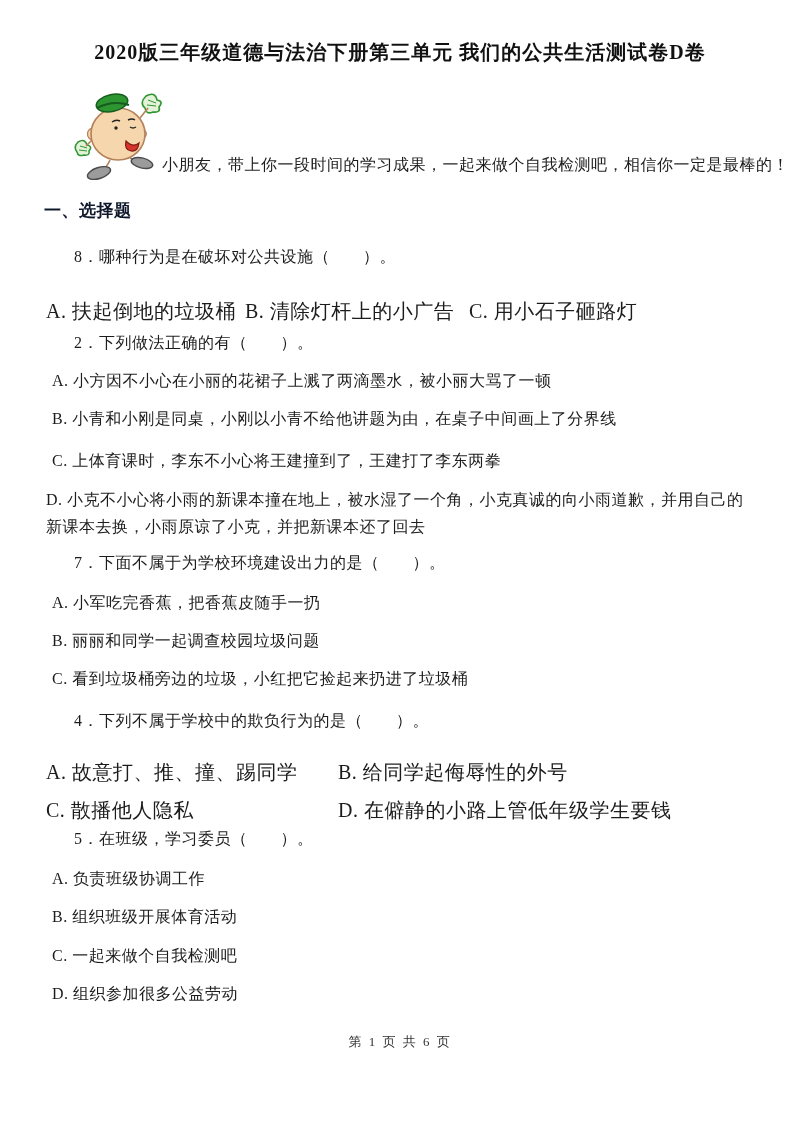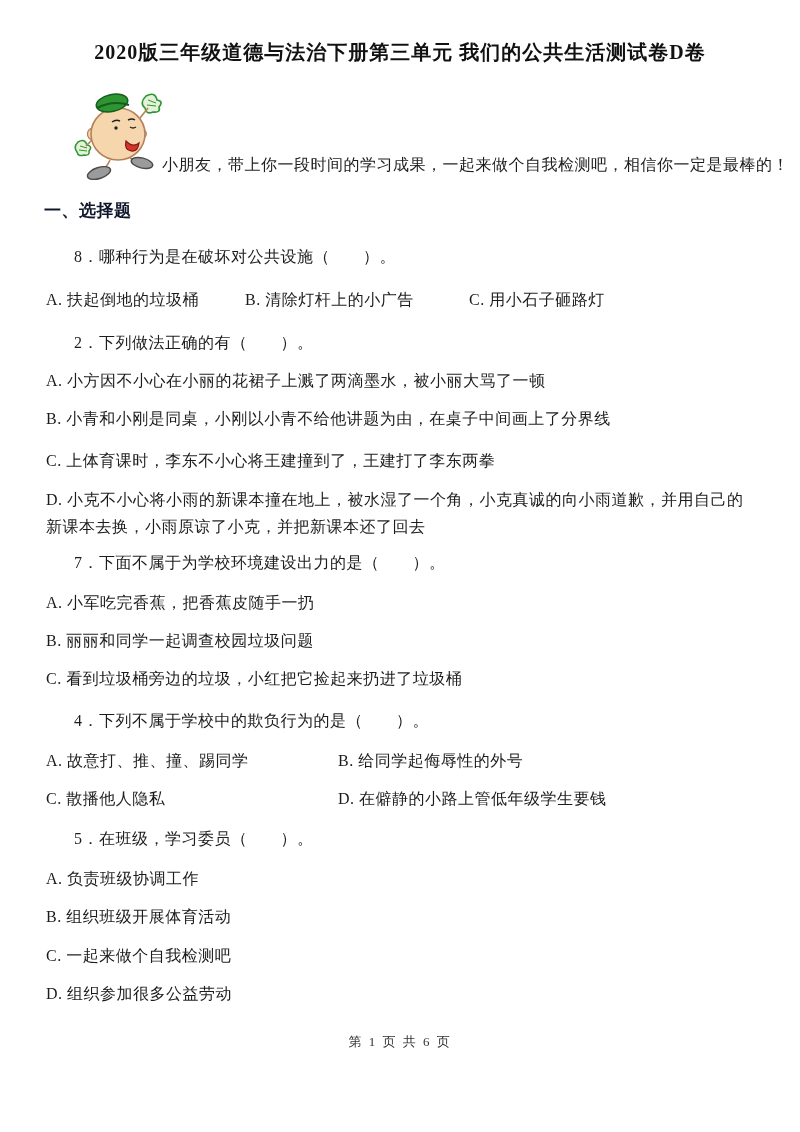--- a/index.html
+++ b/index.html
@@ -10,23 +10,23 @@
     color:#1c1c1c;
   }
   .line { position:absolute; white-space:pre; font-size:16px; letter-spacing:0.5px; line-height:20px; }
   .title {
     top:42px; left:0; width:800px; text-align:center;
     font-size:20px; font-weight:bold; letter-spacing:1px; color:#111;
   }
   .intro { top:155px; left:162px; }
   .section { top:201px; left:44px; font-size:17px; font-weight:bold; color:#0f172a; }
   .qline  { left:74px; }
-  .optline{ left:46px; }
+  .optline{ left:52px; }
   .opt-row{ position:absolute; left:46px; height:20px; width:730px; }
-  .opt-row span { position:absolute; top:0; white-space:pre; font-size:16px; letter-spacing:0.5px;text-align:right; }
+  .opt-row span { position:absolute; top:8px; white-space:pre; font-size:20px; letter-spacing:0.5px;text-align:right; }
   .wrap {
     top:486px; left:46px; width:702px;
     white-space:normal; line-height:27px;
   }
   .footer {
     top:1032px; left:0; width:800px; text-align:center;
     font-size:13px; letter-spacing:2px; color:#333;
   }
   .mascot { position:absolute; left:74px; top:84px; }
 </style>

